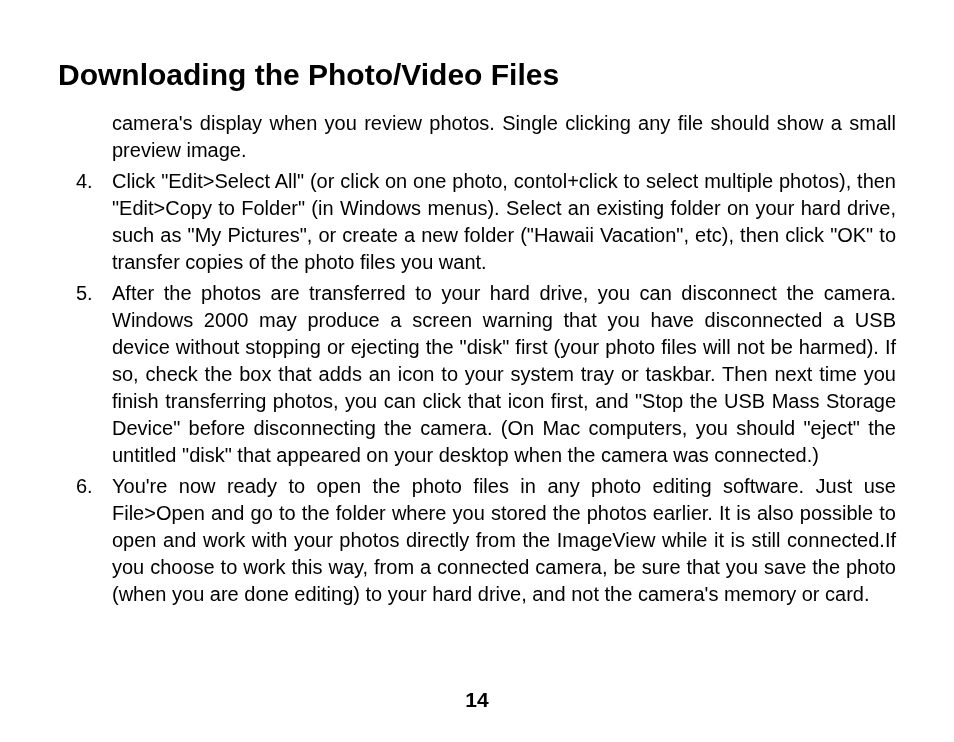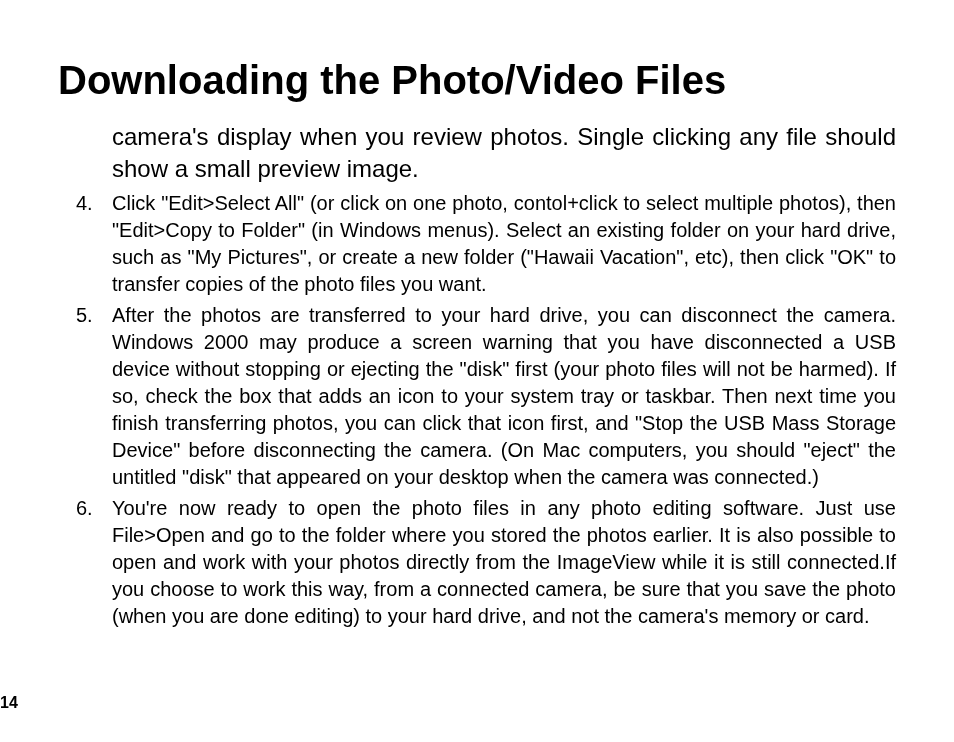--- a/index.html
+++ b/index.html
@@ -10,26 +10,26 @@
     body {
       width: 954px;
       height: 742px;
       background: #ffffff;
       font-family: "Myriad Pro", "Segoe UI", Arial, sans-serif;
       padding: 58px 58px 20px 58px;
       color: #000;
       position: relative;
     }
     h1 {
-      font-size: 40px;
+      font-size: 30px;
       font-weight: 700;
       margin-bottom: 18px;
     }
     .continuation {
-      font-size: 24px;
+      font-size: 20px;
       line-height: 1.35;
       margin-left: 54px;
       text-align: justify;
       margin-bottom: 4px;
     }
     ol {
       list-style: none;
       font-size: 20px;
       line-height: 1.35;
     }
@@ -46,22 +46,23 @@
       flex: 1;
       text-align: justify;
     }
     .italic {
     }
     .pagenum {
       position: absolute;
       bottom: 30px;
       left: 0;
       width: 100%;
+      text-align: center;
       font-weight: 700;
-      font-size: 16px;
+      font-size: 21px;
     }
   </style>
 </head>
 <body>
 
 <h1>Downloading the Photo/Video Files</h1>
 
 <p class="continuation">camera's display when you review photos. Single clicking any file should show a small preview image.</p>
 
 <ol>

